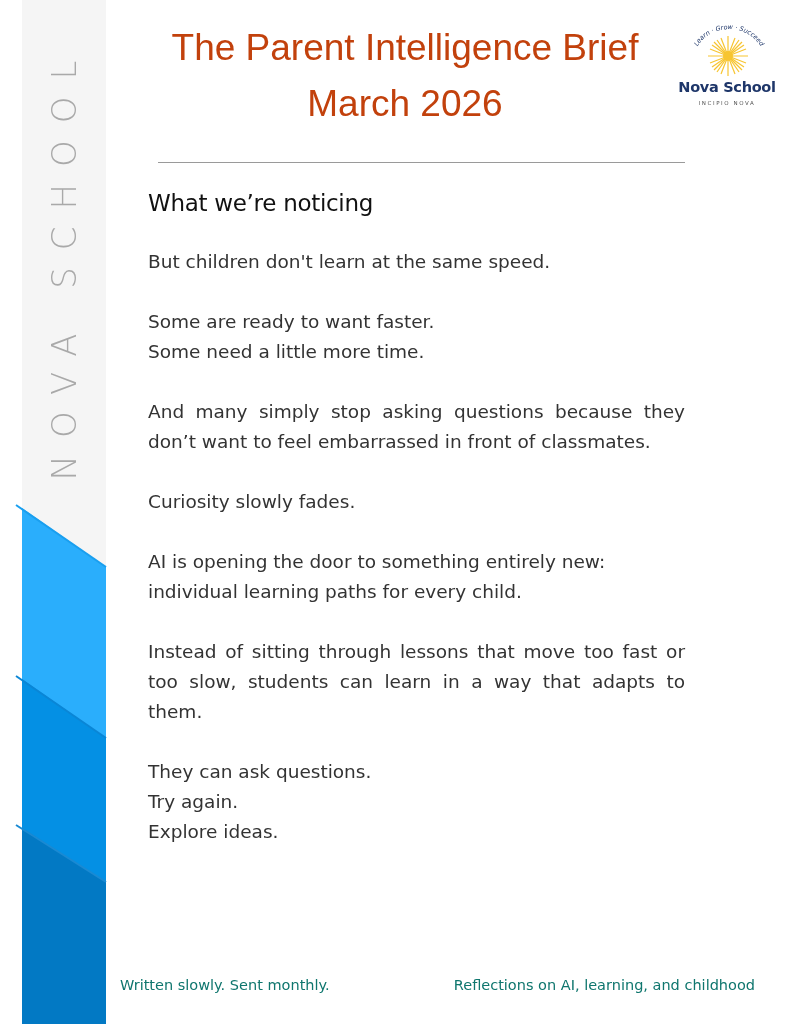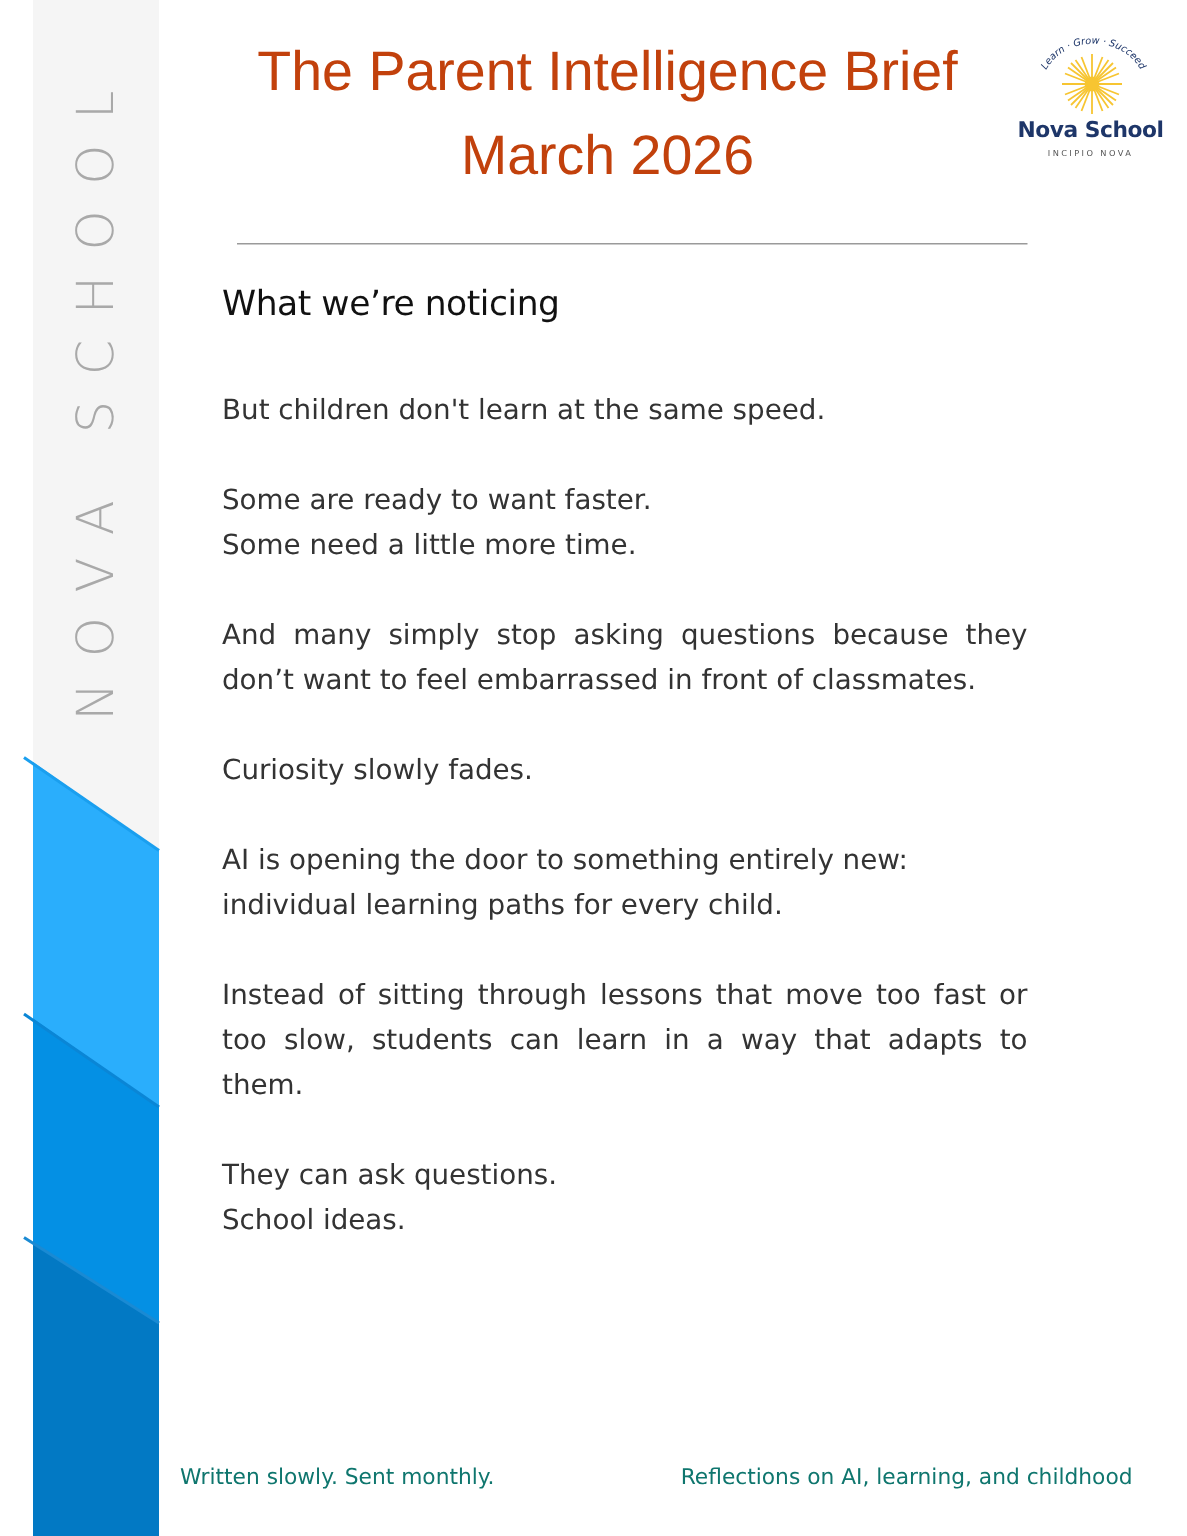--- a/index.html
+++ b/index.html
@@ -47,21 +47,21 @@
     .section-heading {
       position: absolute; left: 148px; top: 190px; margin: 0;
       font-family: "DejaVu Sans", sans-serif; font-weight: normal;
       font-size: 23px; color: #111; letter-spacing: -0.3px;
     }
     .body-text {
       position: absolute; left: 148px; top: 247px; width: 537px;
       font-family: "DejaVu Sans", sans-serif; font-size: 18.5px; color: #333;
       line-height: 30px;
     }
-    .body-text p { margin: 12px 0 30px 0; text-align: justify; text-align-last: left; }
+    .body-text p { margin: 0 0 30px 0; text-align: justify; text-align-last: left; }
     .body-text p span.ln { display: block; }
     .footer-left, .footer-right {
       position: absolute; top: 977px;
       font-family: "DejaVu Sans", sans-serif; font-size: 14.5px; color: #0f766e;
     }
     .footer-left { left: 120px; }
     .footer-right { right: 36px; margin-left: 44px; }
   </style>
 </head>
 <body>
@@ -128,18 +128,19 @@
   </p>
   <p>
     <span class="ln">AI is opening the door to something entirely new:</span>
     <span class="ln">individual learning paths for every child.</span>
   </p>
   <p>
     <span>Instead of sitting through lessons that move too fast or too slow, students can learn in a way that adapts to them.</span>
   </p>
   <p>
     <span class="ln">They can ask questions.</span>
-    <span class="ln">School ideas.</span>
+    <span class="ln">Try again.</span>
+    <span class="ln">Explore ideas.</span>
   </p>
 </div>
 
 <div class="footer-left">Written slowly. Sent monthly.</div>
 <div class="footer-right">Reflections on AI, learning, and childhood</div>
 
 </body></html>

